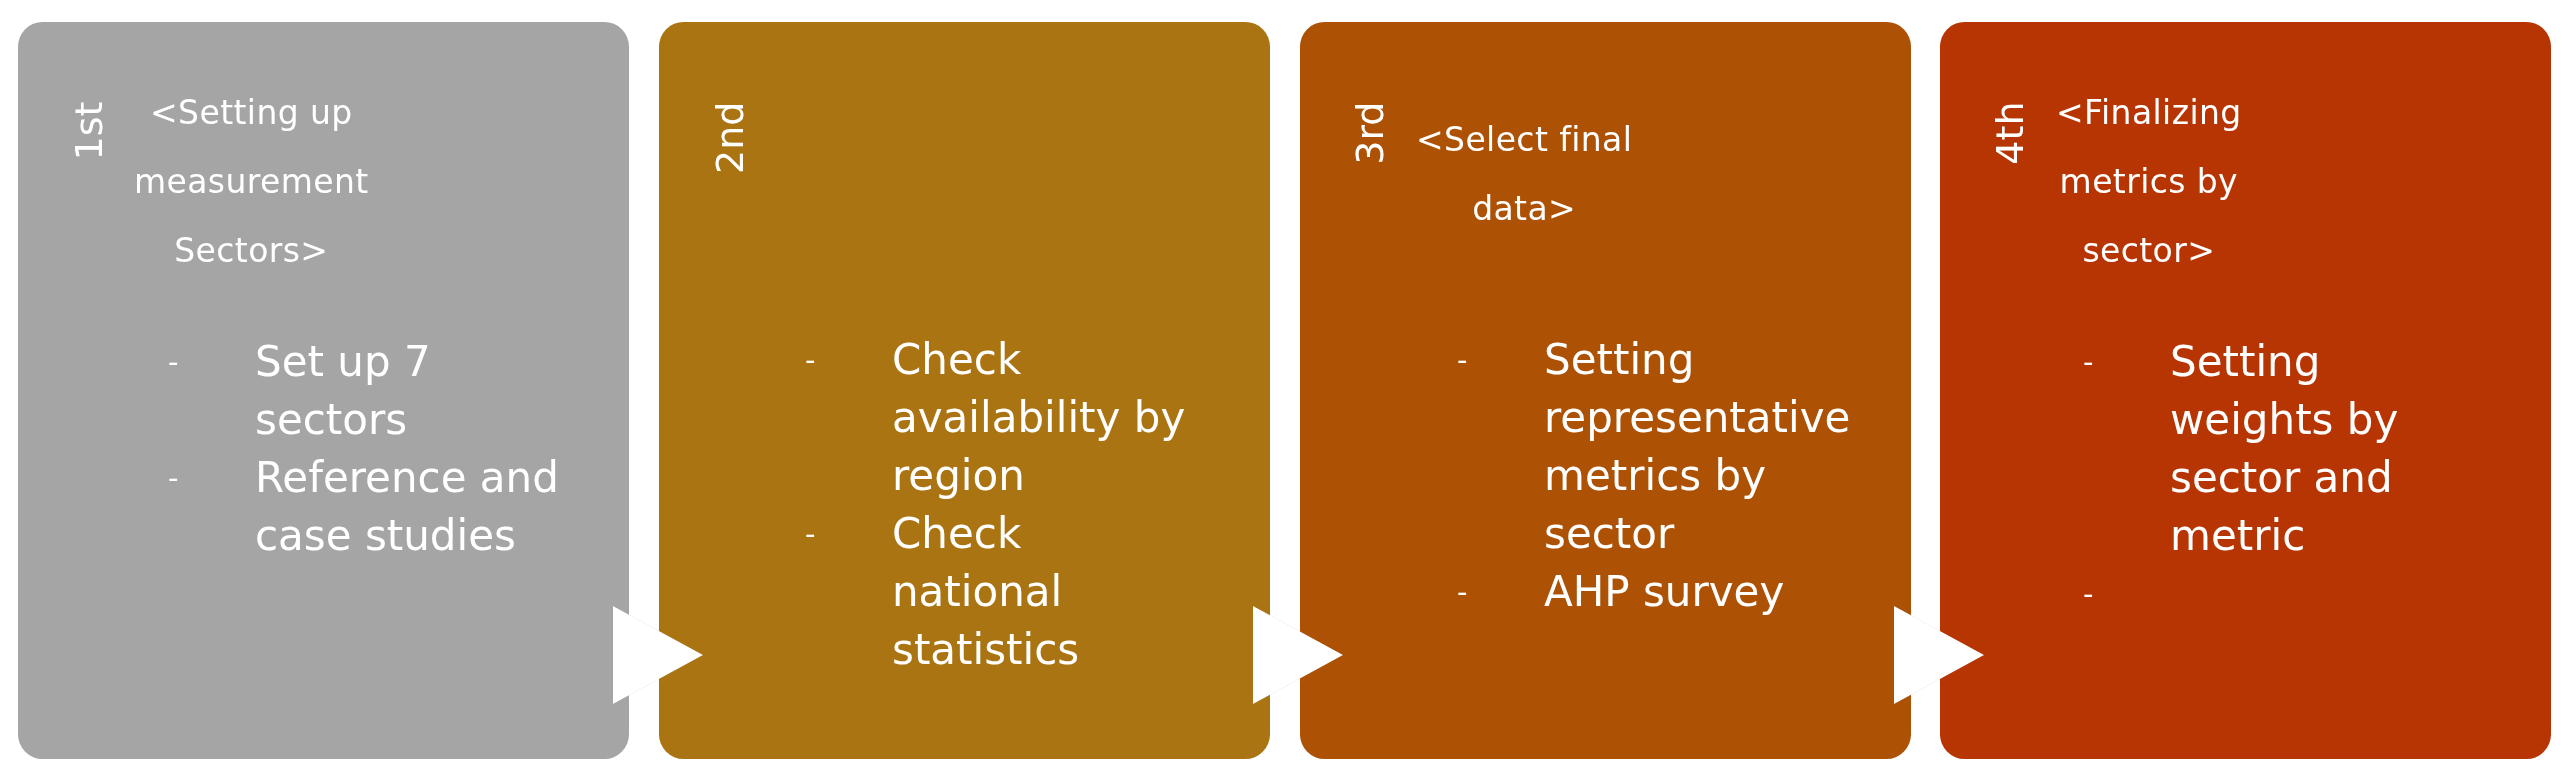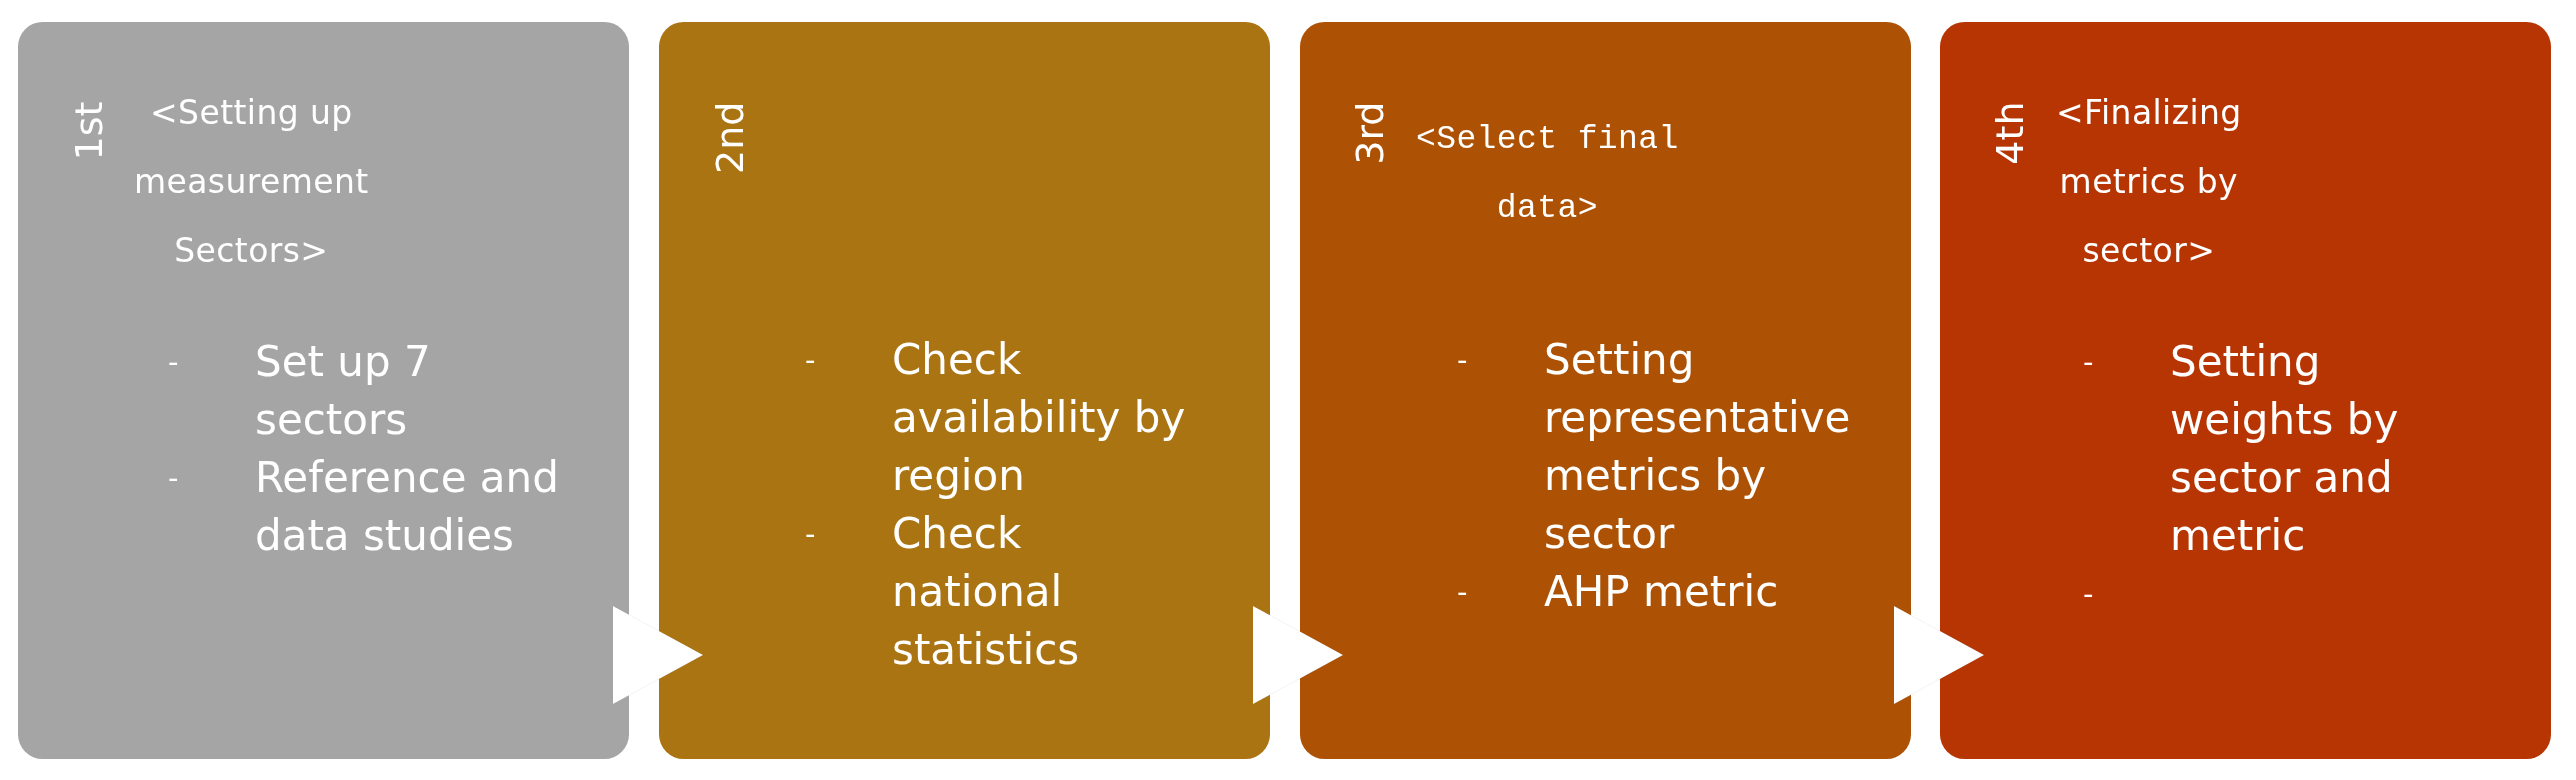--- a/index.html
+++ b/index.html
@@ -109,21 +109,21 @@
     </div>
     <div class="title">
       <span>&lt;Setting up
 measurement
 Sectors&gt;</span>
     </div>
     <ul class="bullets">
       <li><span class="dash">-</span><span>Set up 7
 sectors</span></li>
       <li><span class="dash">-</span><span>Reference and
-data studies</span></li>
+case studies</span></li>
     </ul>
   </div>
 
   <div class="panel" id="p1" style="left:659px; background:#ab7412;">
     <div class="step-label">
       <span>2nd</span>
     </div>
     <ul class="bullets" style="top:309px; left:126px;">
       <li><span class="dash">-</span><span>Check
 availability by
@@ -131,30 +131,30 @@
       <li><span class="dash">-</span><span>Check
 national
 statistics</span></li>
     </ul>
   </div>
 
   <div class="panel" id="p2" style="left:1300px; background:#ad5205;">
     <div class="step-label">
       <span>3rd</span>
     </div>
-    <div class="title" style="height:224px;font-family:Liberation Mono, monospace;">
+    <div class="title" style="height:224px;">
       <span>&lt;Select final
 data&gt;</span>
     </div>
     <ul class="bullets" style="top:309px; left:137px;">
       <li><span class="dash">-</span><span>Setting
 representative
 metrics by
 sector</span></li>
-      <li><span class="dash">-</span><span>AHP metric</span></li>
+      <li><span class="dash">-</span><span>AHP survey</span></li>
     </ul>
   </div>
 
   <div class="panel" id="p3" style="left:1940px; background:#b73503;">
     <div class="step-label">
       <span>4th</span>
     </div>
     <div class="title">
       <span>&lt;Finalizing
 metrics by

